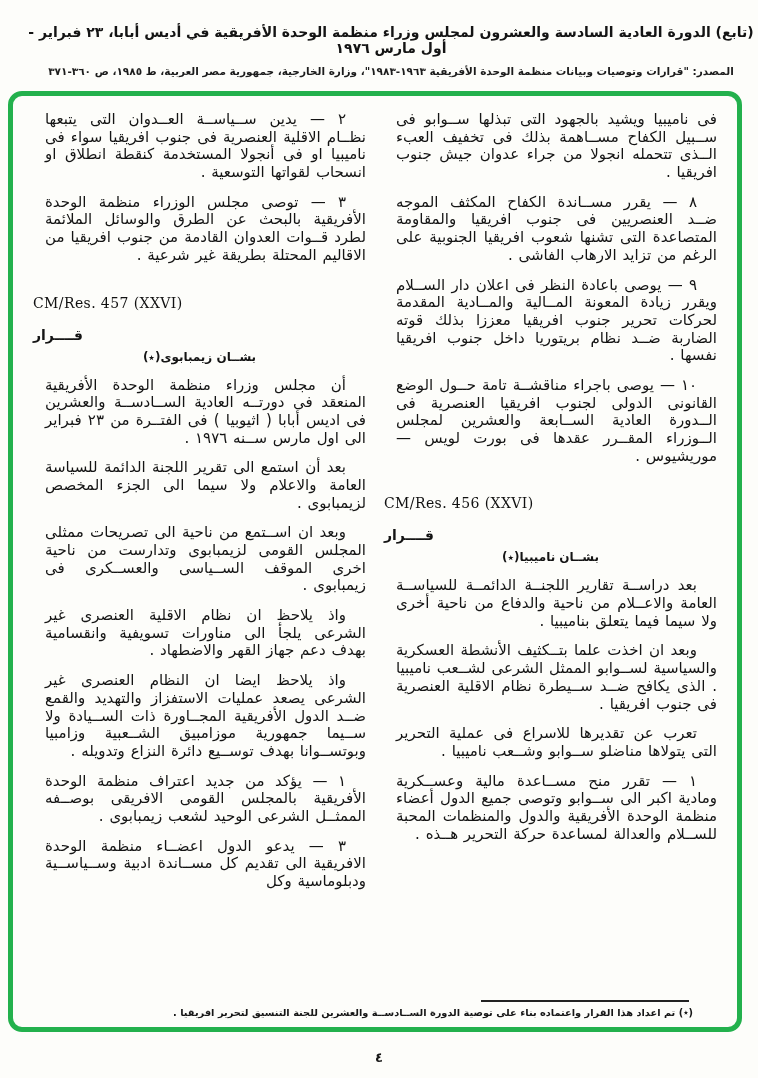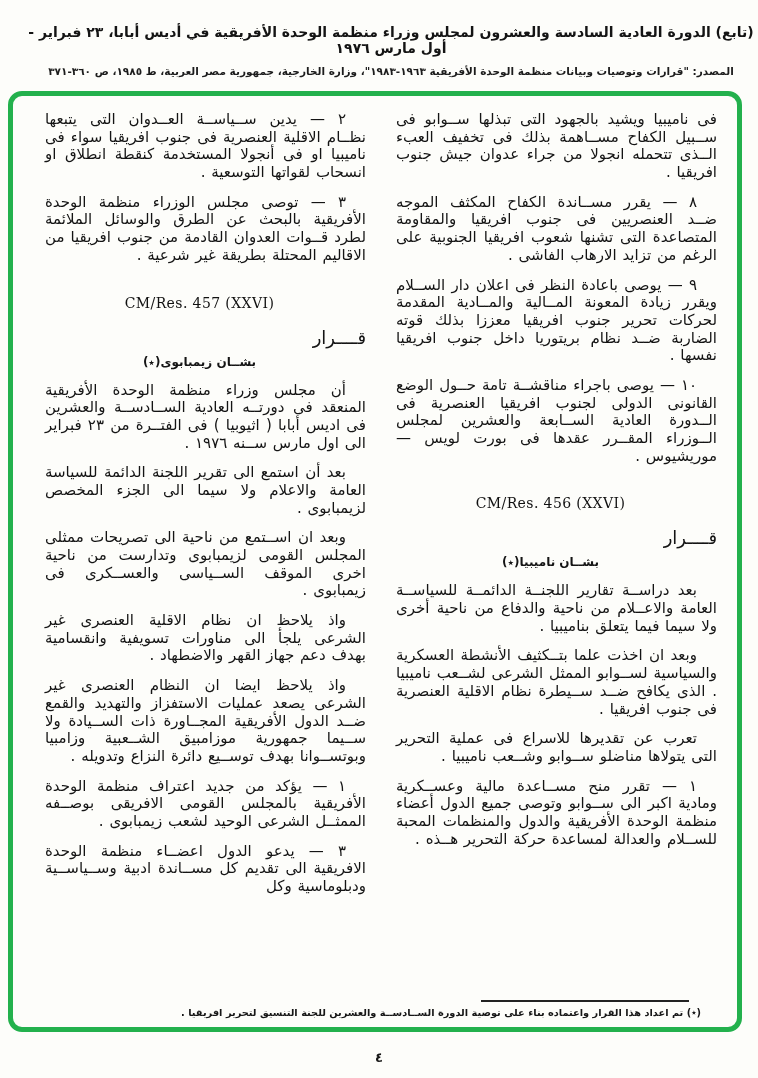--- a/index.html
+++ b/index.html
@@ -35,46 +35,46 @@
     font-size:15px;
     line-height:1.18;
     text-align:justify;
     margin:0 0 12px 12px;
     text-indent:20px;
     word-spacing:1px;
   }
   .cont { text-indent:0; }
   .res-code {
     direction:ltr;
-    text-align:center;
+    text-align:left;
     font-family:"DejaVu Serif", serif;
     font-size:14px;
     letter-spacing:0.4px;
     margin:30px 0 16px 0;
     color:#111;
   }
   .res-title {
-    text-align:right; font-weight:normal;
-    font-size:18px; margin:0 0 7px 0; text-indent:0;
+    text-align:left; font-weight:bold;
+    font-size:14px; margin:0 0 7px 0; text-indent:0;
   }
   .res-subtitle {
     text-align:center; font-weight:bold;
     font-size:12px; margin:7px 0 13px 0; text-indent:0;
   }
 
   
   .footnote { position:absolute; right:20px; left:20px; bottom:9px; }
   .fn-rule {
     width:208px; height:0;
     border-top:2px solid #222;
     margin:0 28px 5px auto; 
   }
   .fn-text {
     font-size:9.8px; font-weight:bold;
-    text-align:right; margin-left:0; margin-right:16px;
+    text-align:right; margin-left:0; margin-right:24px;
     color:#161616;
   }
 
   
   .page-number {
     position:absolute; bottom:13px; right:0; left:0;
     text-align:center; font-size:13px; font-weight:bold;
   }
 </style>
 </head>

